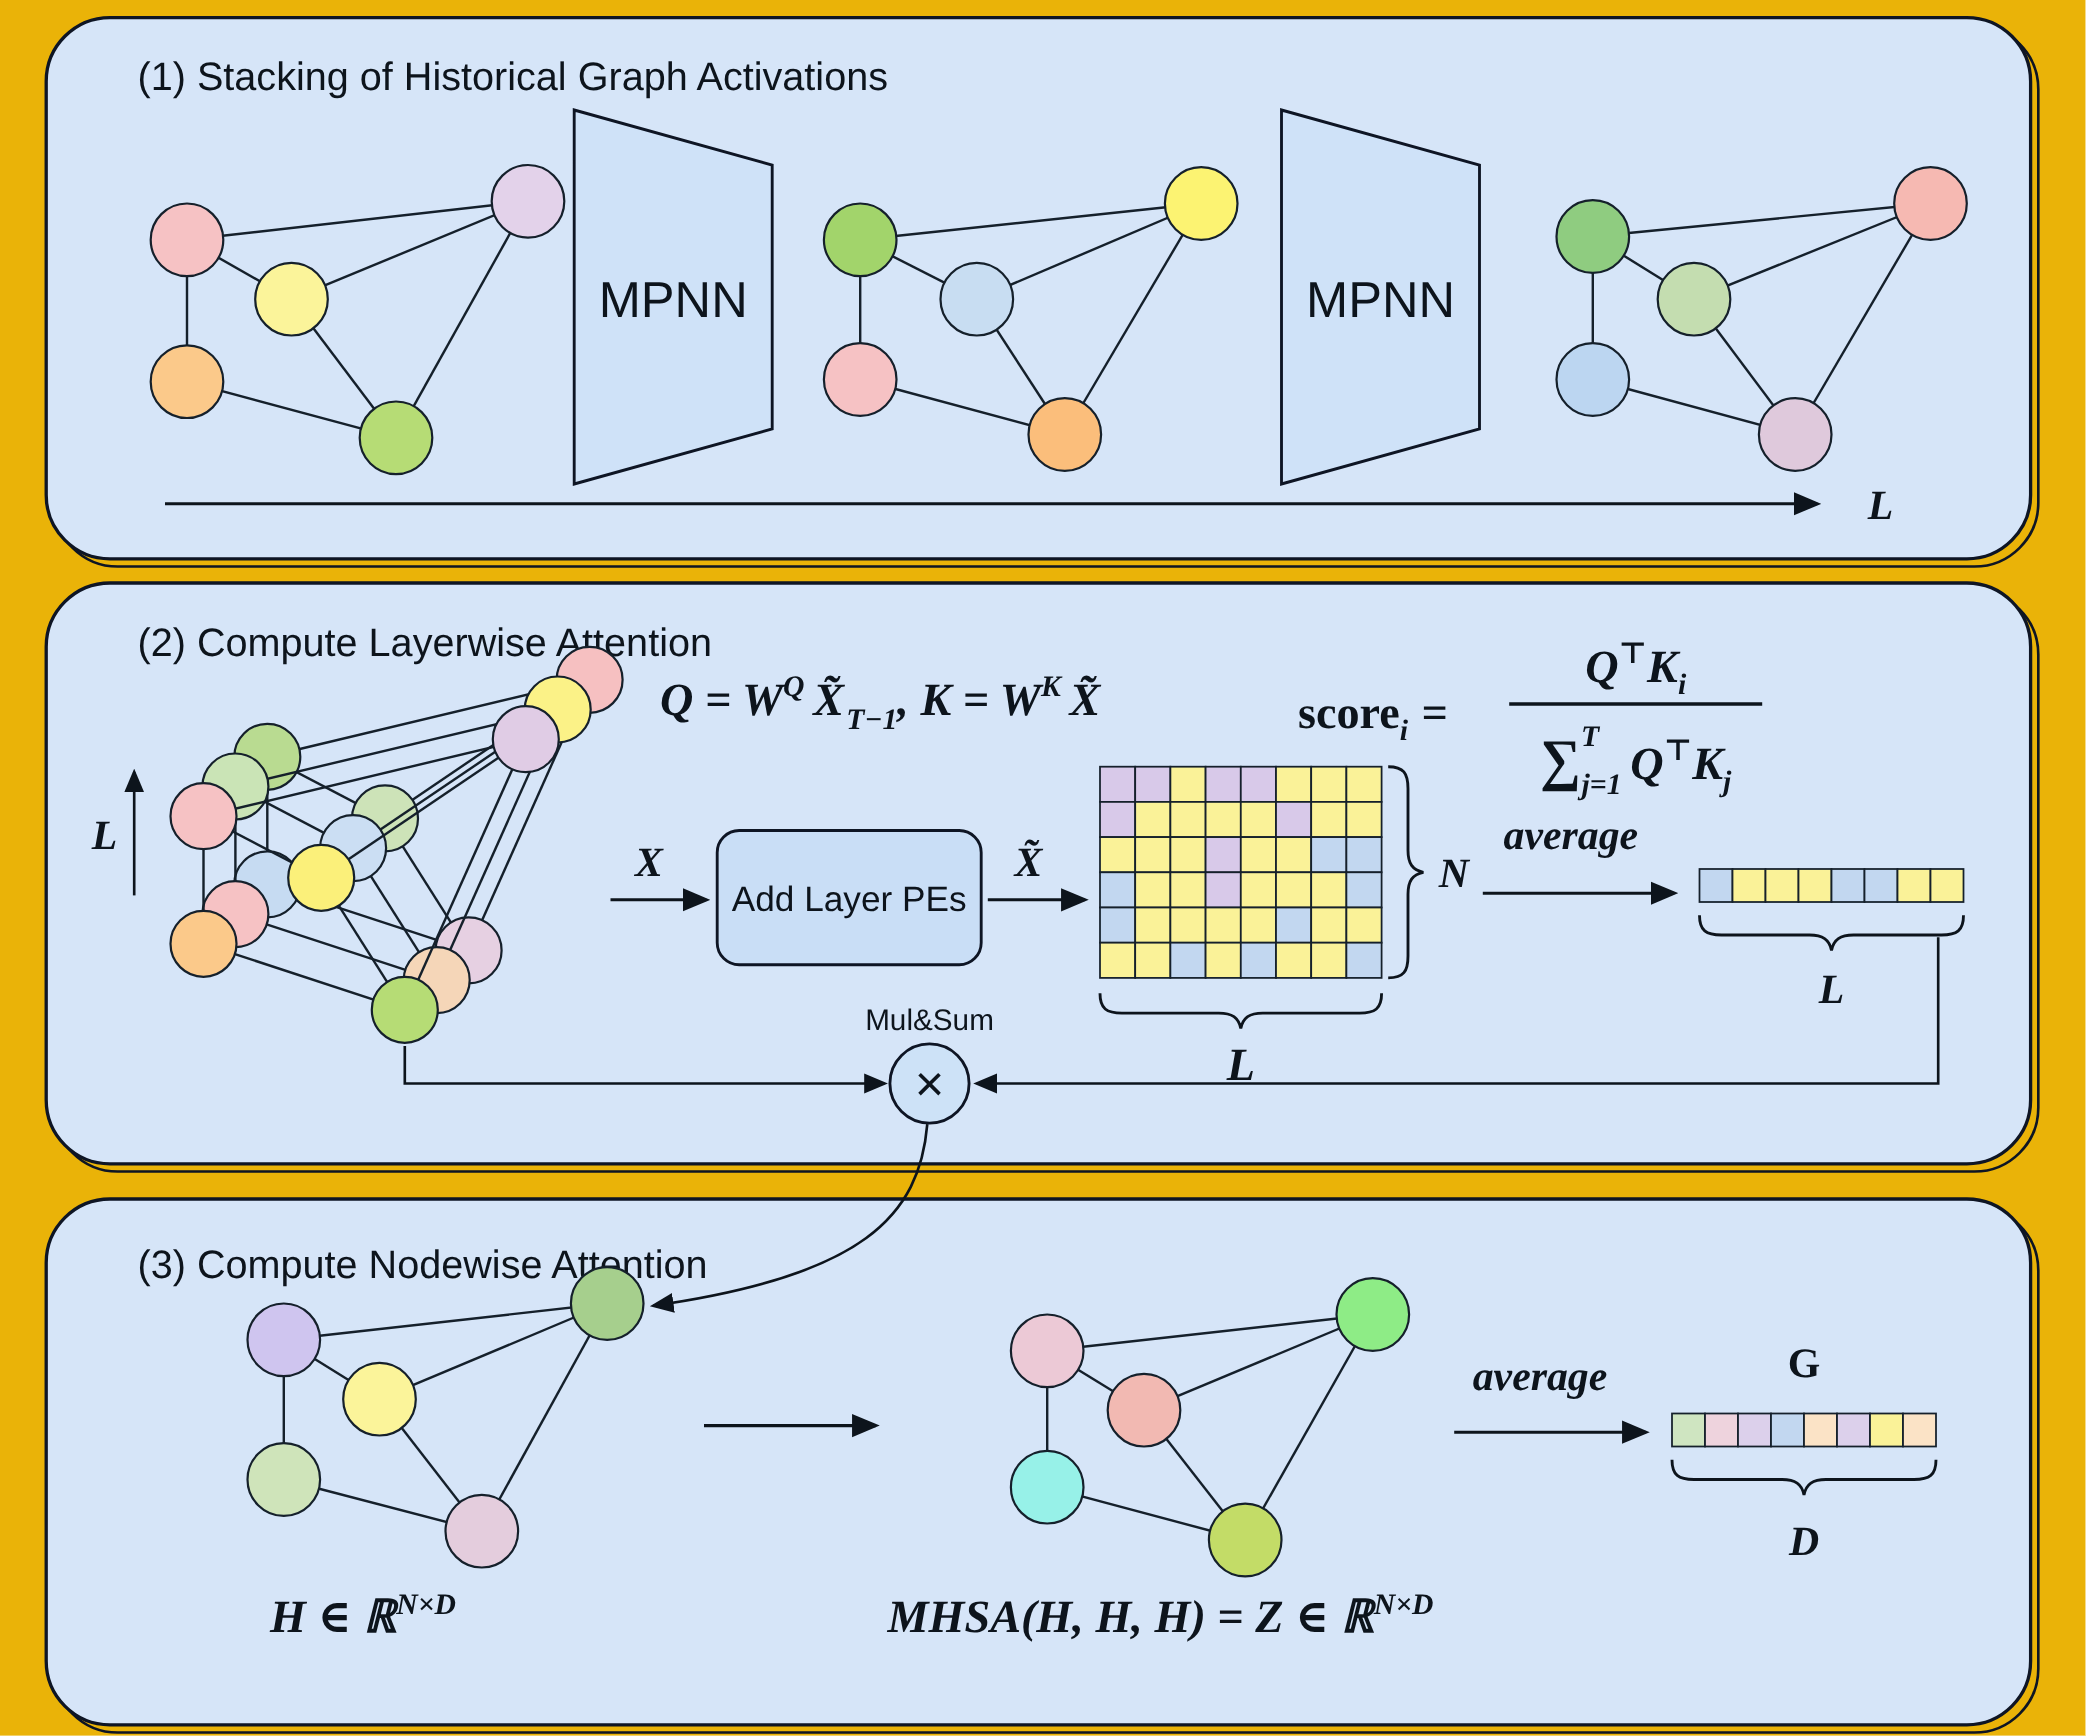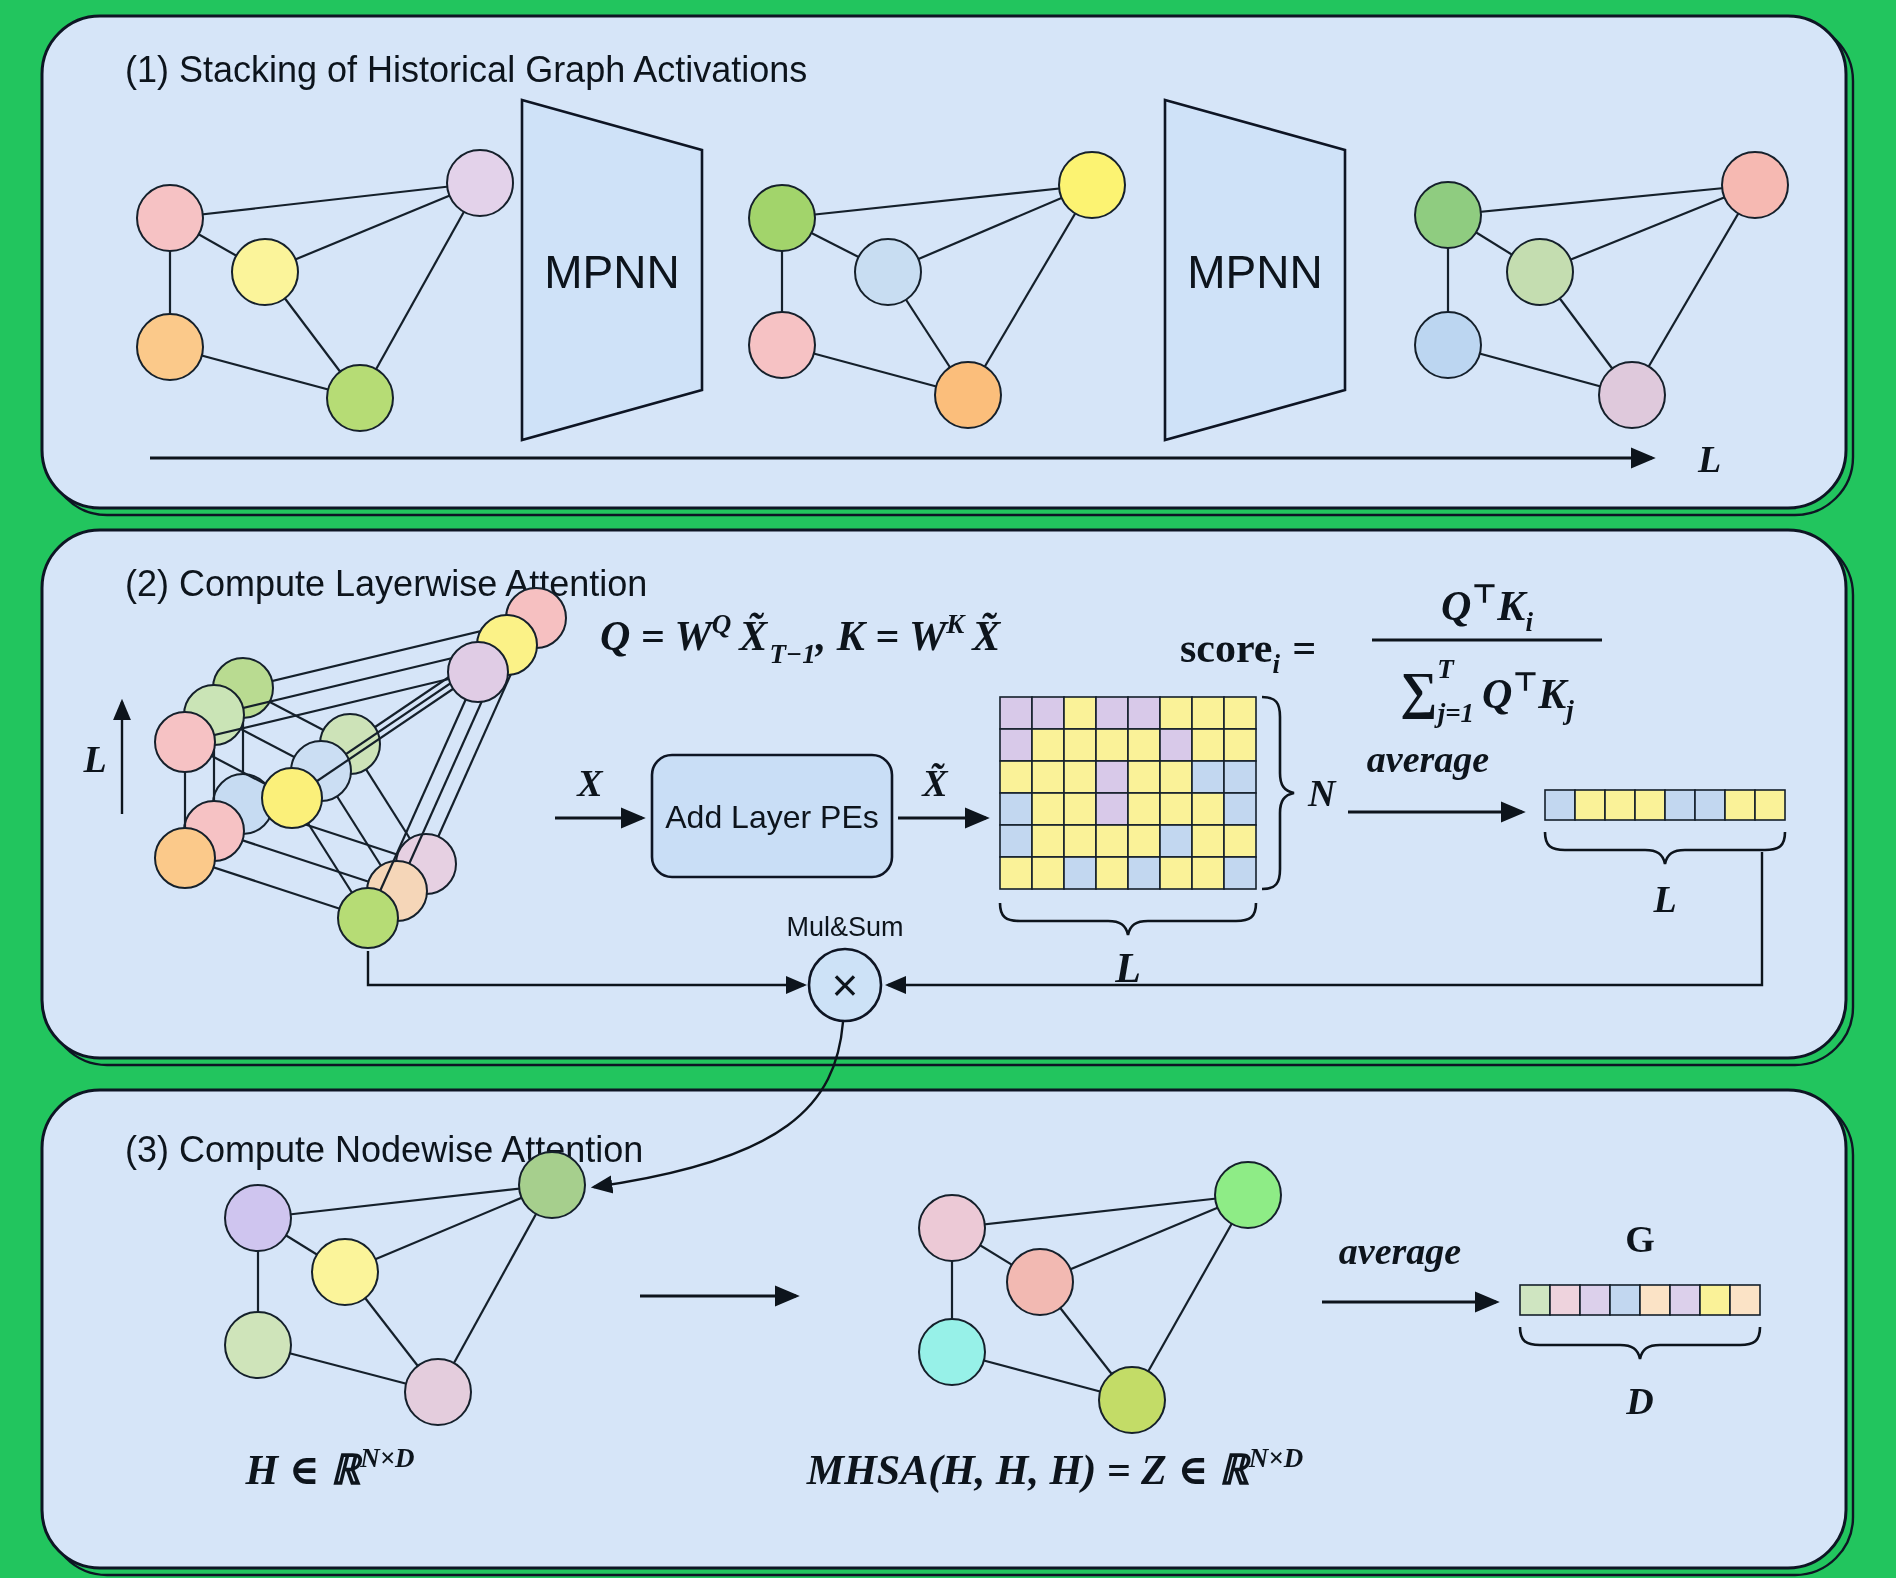--- a/index.html
+++ b/index.html
@@ -1,16 +1,16 @@
 <!DOCTYPE html>
 <html><head>
 <meta charset="utf-8">
 <style>
   html,body{margin:0;padding:0;background:#ffffff;}
-  .stage{position:relative;width:1896px;height:1578px;background:#22c55e;font-family:"Liberation Sans",sans-serif;}
+  .stage{position:relative;width:1896px;height:1578px;background:#eab308;font-family:"Liberation Sans",sans-serif;}
   svg{display:block;}
   .panel{fill:#d6e5f8;stroke:#0e1524;stroke-width:3;}
   .panelShadow{fill:none;stroke:#0e1524;stroke-width:2.4;}
   .title{font:36px "Liberation Sans",sans-serif;fill:#0d141c;}
   .mpnnText{font:46px "Liberation Sans",sans-serif;fill:#0d141c;}
   .trap{fill:#cfe2f8;stroke:#0e1524;stroke-width:2.6;}
   .peBox{fill:#c9def6;stroke:#0e1524;stroke-width:2.6;}
   .boxlabel{font:32px "Liberation Sans",sans-serif;fill:#0d141c;}
   .sublabel{font:27px "Liberation Sans",sans-serif;fill:#0d141c;}
   .timesText{font:46px "Liberation Sans",sans-serif;fill:#0d141c;}

